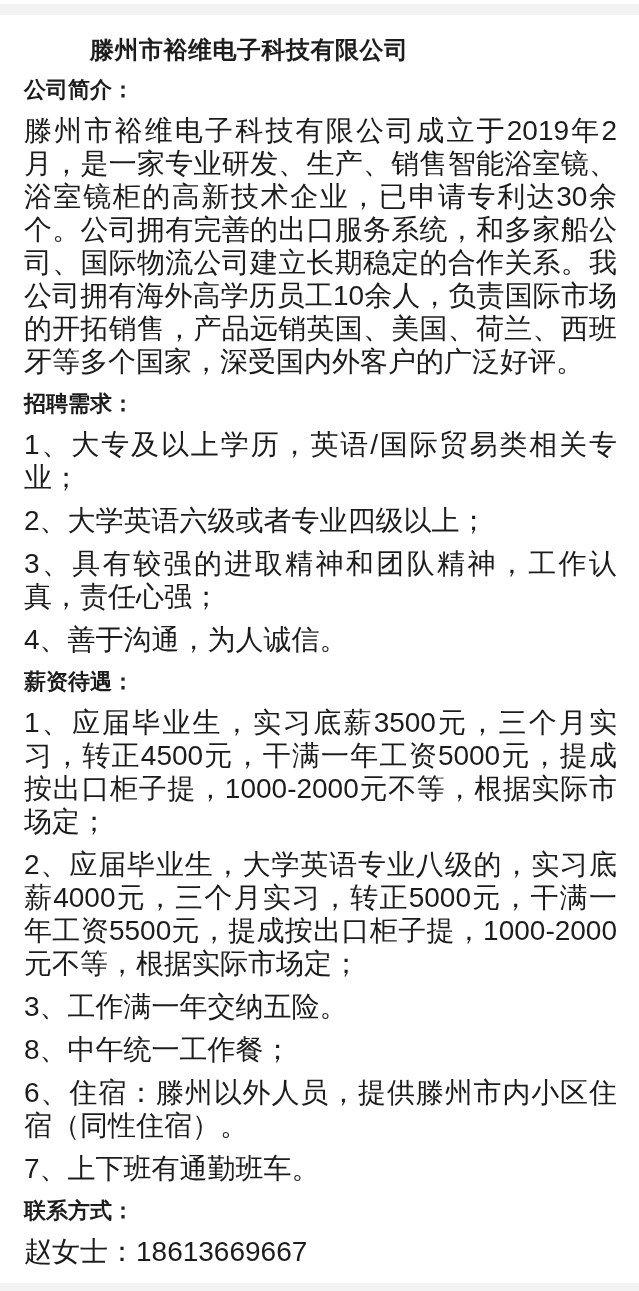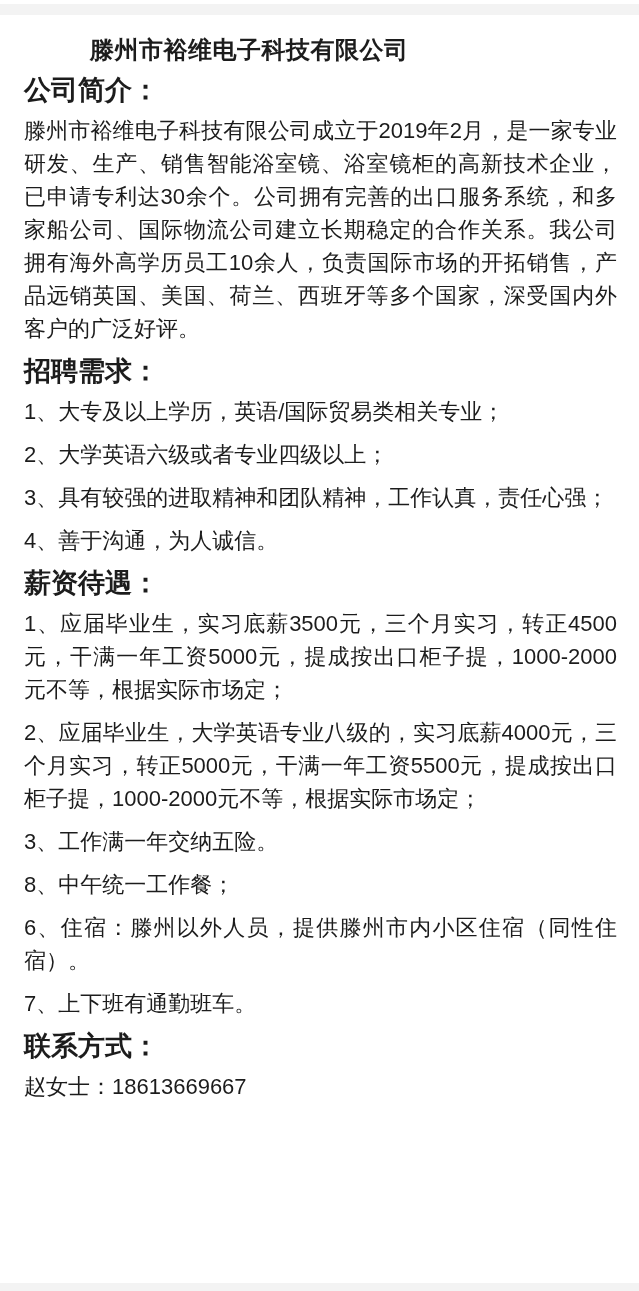--- a/index.html
+++ b/index.html
@@ -38,27 +38,27 @@
     padding: 36px 22px 0 24px;
   }
   .doc-title {
     font-size: 24px;
     line-height: 28px;
     font-weight: bold;
     margin: 0 0 0 66px;
     letter-spacing: 0.5px;
   }
   .section-heading {
-    font-size: 27px;
+    font-size: 22px;
     line-height: 28px;
     font-weight: bold;
     margin: 12px 0 0 0;
   }
   .doc-para {
-    font-size: 22px;
+    font-size: 28px;
     line-height: 33px;
     margin: 10px 0 0 0;
     text-align: justify;
     word-break: break-all;
   }
 </style>
 </head>
 <body>
 
 <div class="page">

